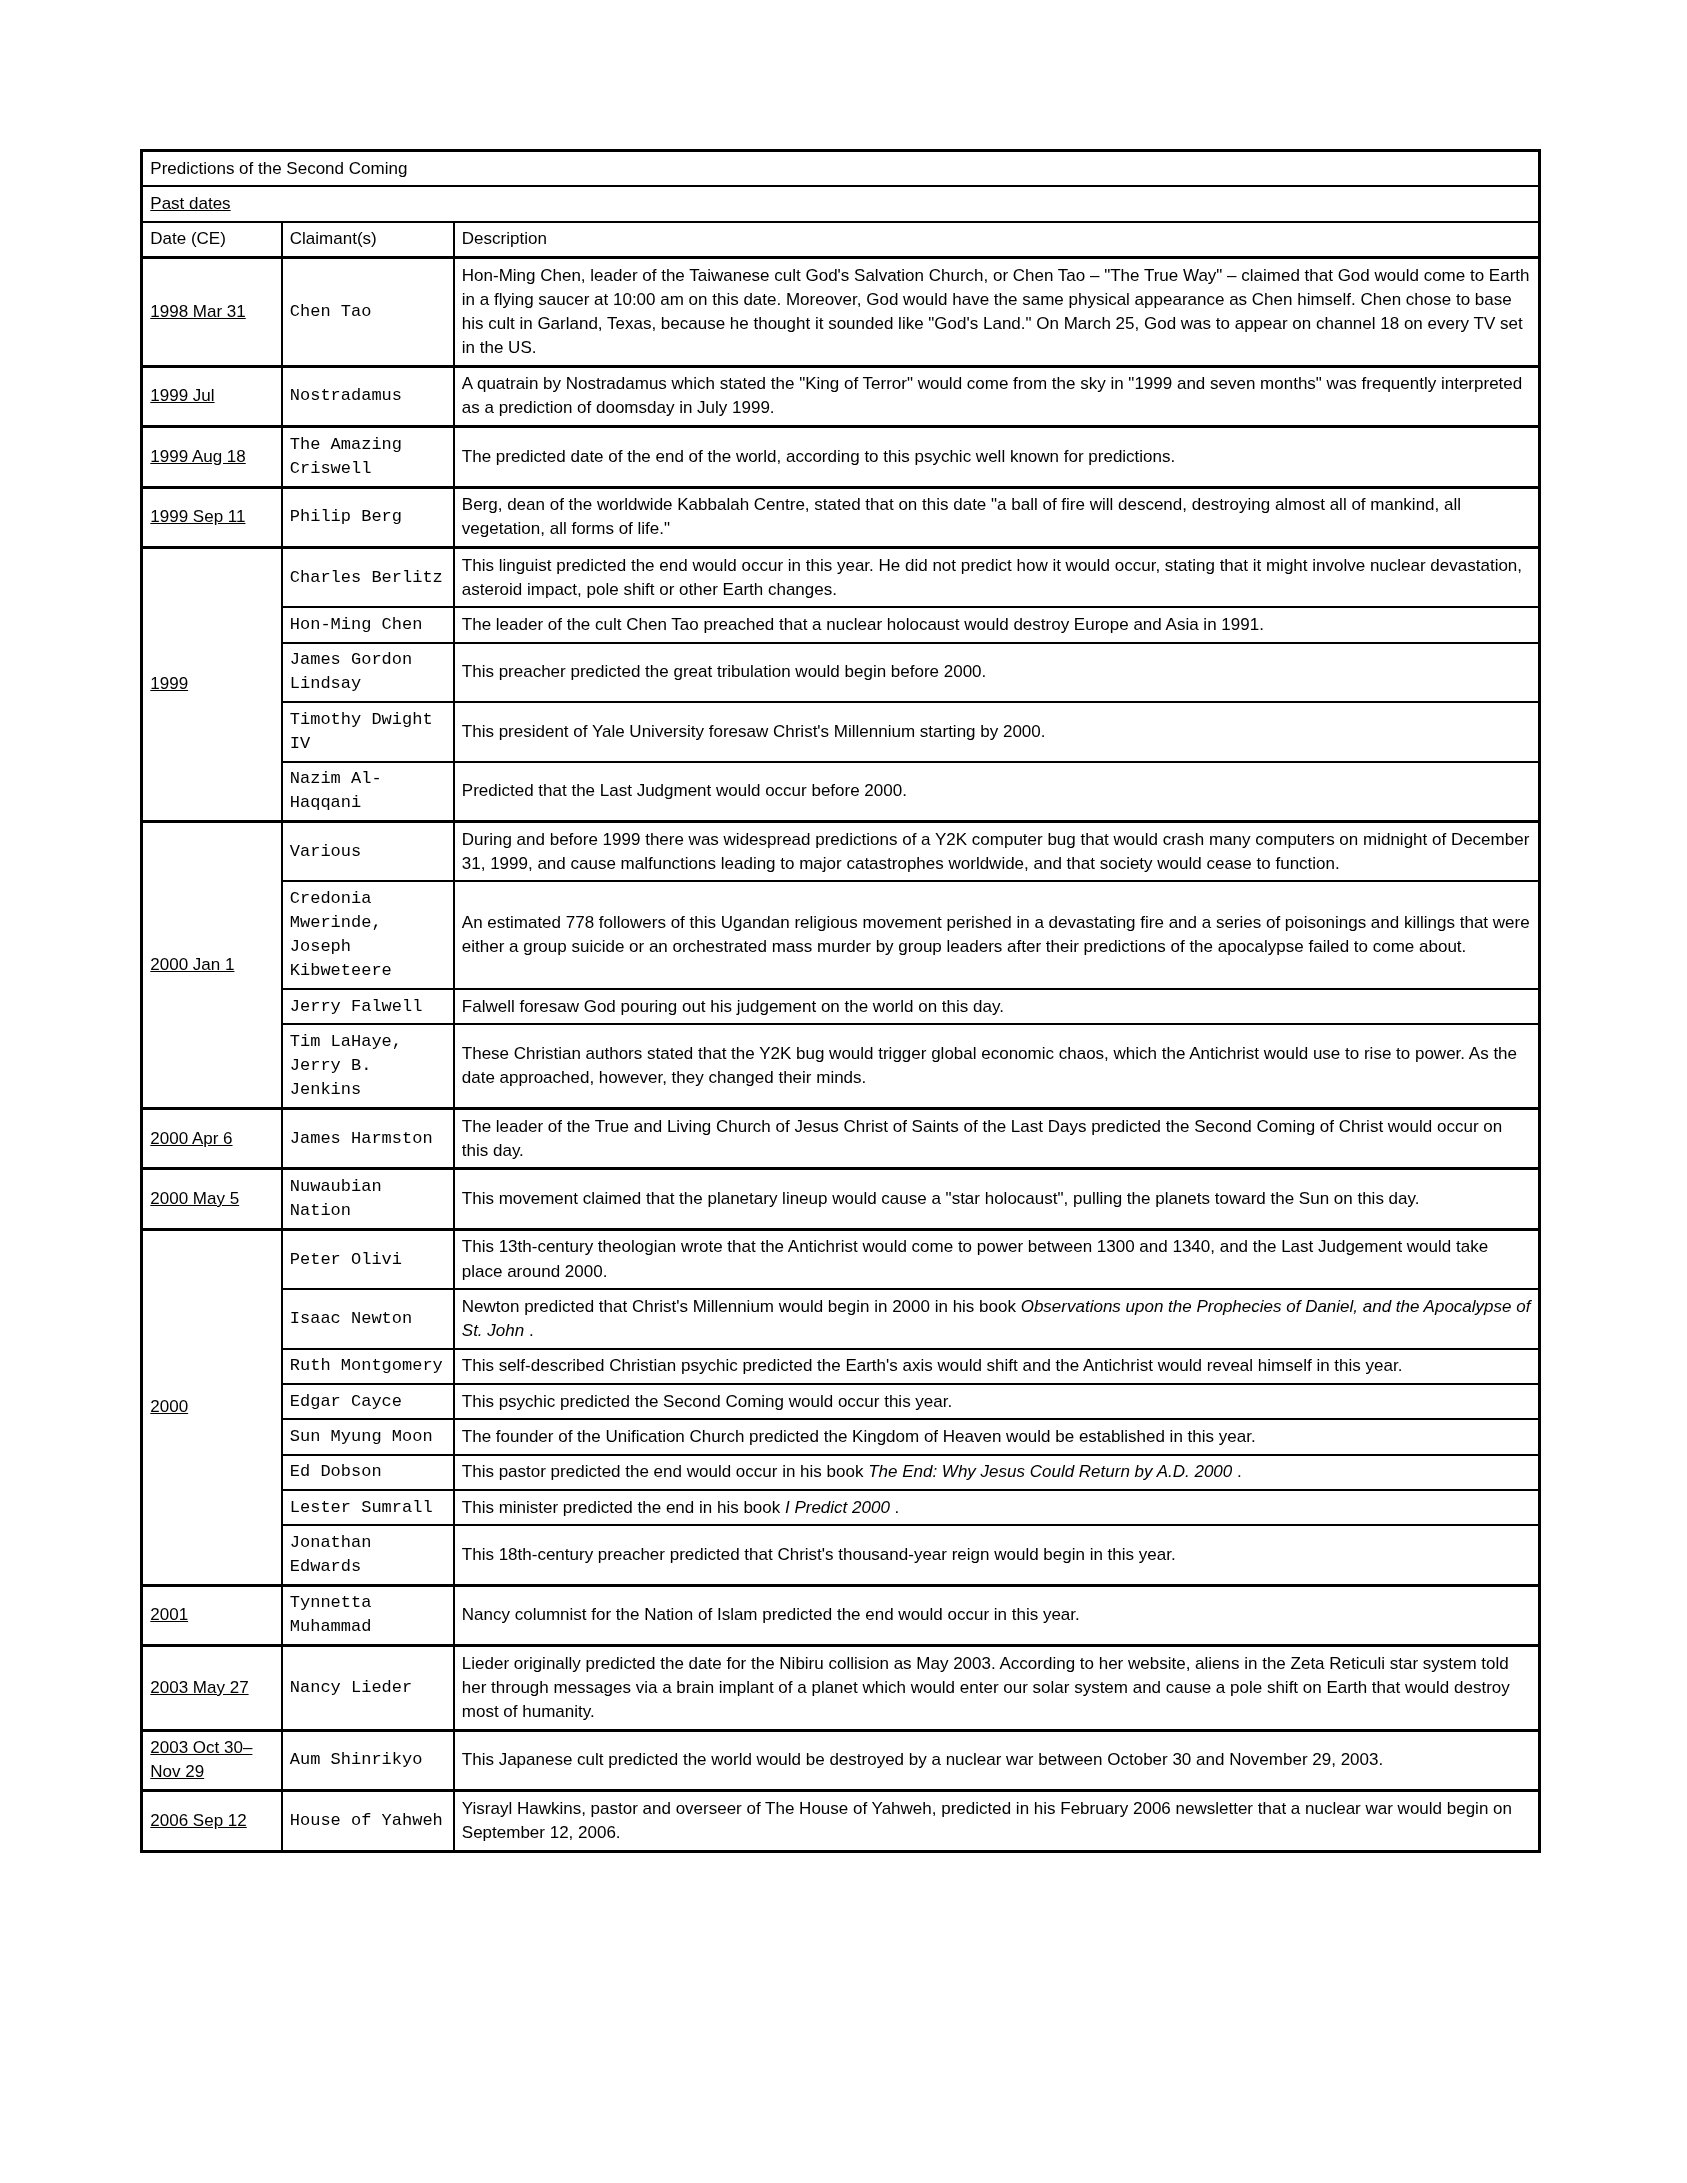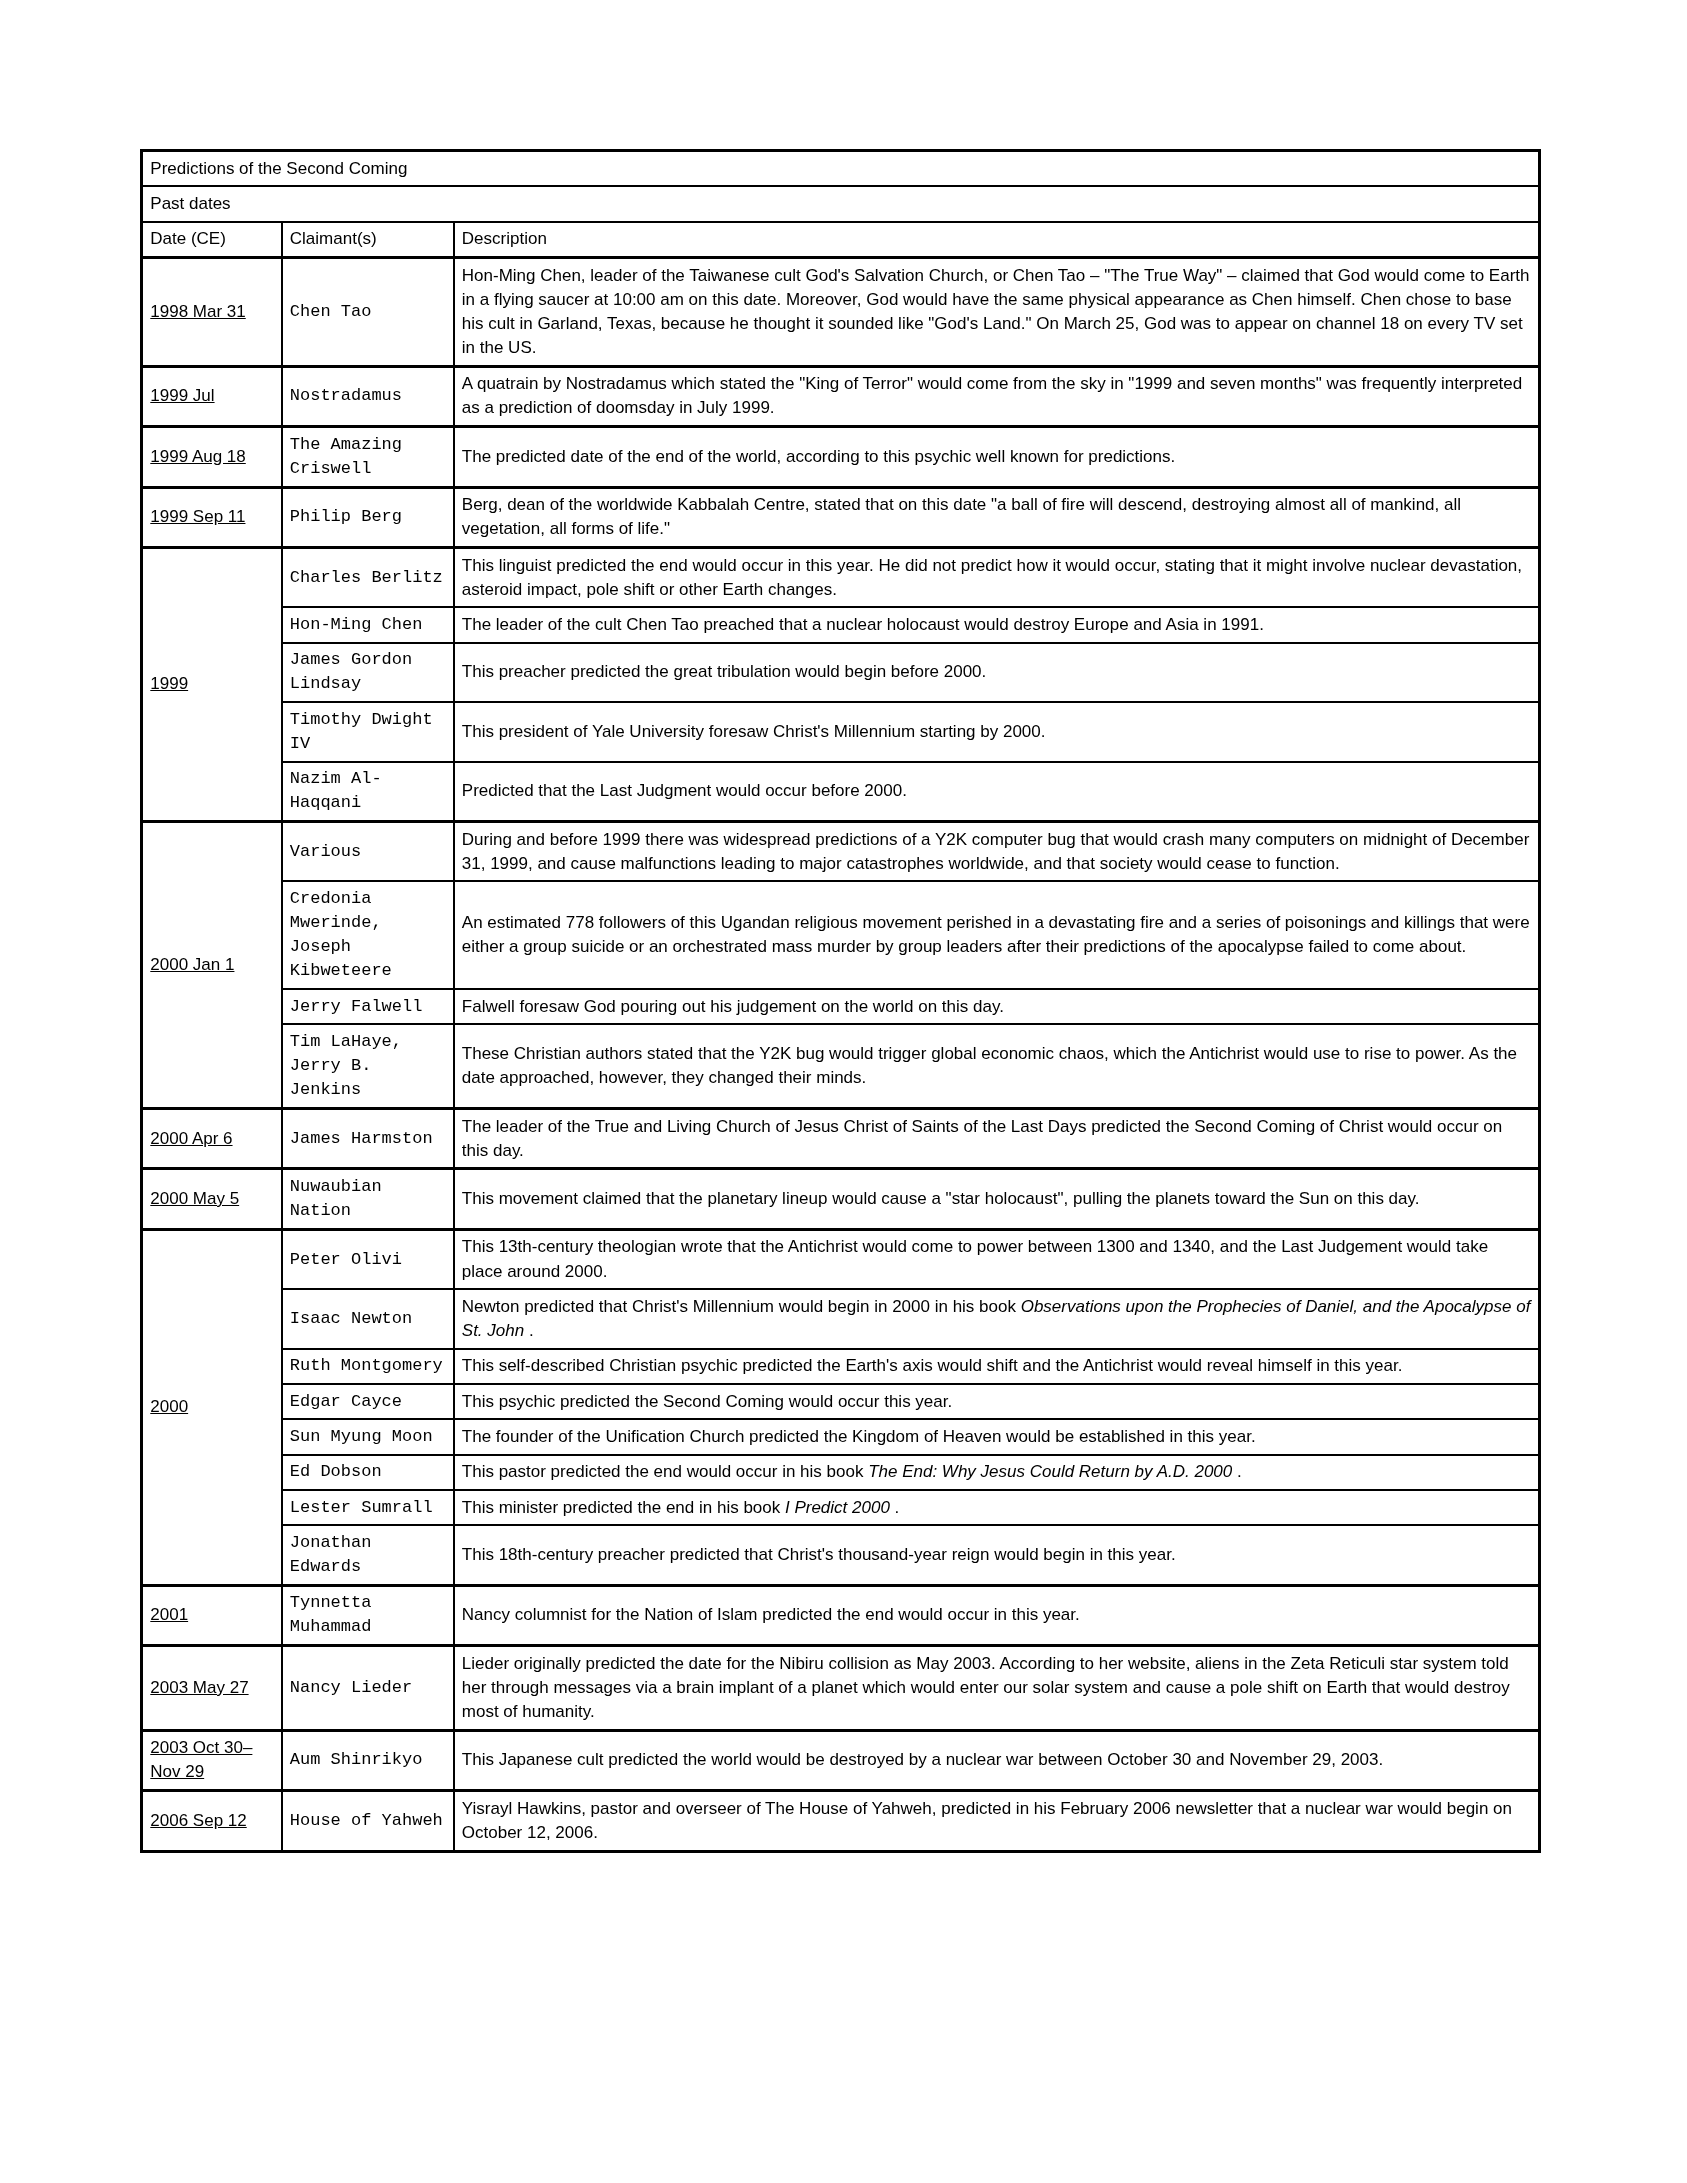--- a/index.html
+++ b/index.html
@@ -54,20 +54,21 @@
     font-size: 22px;
     padding: 8.6px 6.6px;
     border-bottom-width: 3.3px;
   }
   .sub-row td {
     text-align: center;
     font-weight: bold;
     font-size: 18px;
     padding: 6px 6.6px;
     border-bottom-width: 3.3px;
+    text-decoration: underline;
   }
   .head-row td {
     font-weight: bold;
     font-size: 18.5px;
     padding: 6.6px 7.3px;
     border-bottom-width: 3.3px;
     margin-top: 36px;
   }
   td.date-cell {
     text-align: center;
@@ -225,19 +226,19 @@
             <td class="desc-cell">Lieder originally predicted the date for the Nibiru collision as May 2003. According to her website, aliens in the Zeta Reticuli star system told her through messages via a brain implant of a planet which would enter our solar system and cause a pole shift on Earth that would destroy most of humanity.</td>
           </tr>
           <tr class="group-start">
             <td class="date-cell" rowspan="1">2003 Oct 30–Nov 29</td>
             <td class="claim-cell">Aum Shinrikyo</td>
             <td class="desc-cell">This Japanese cult predicted the world would be destroyed by a nuclear war between October 30 and November 29, 2003.</td>
           </tr>
           <tr class="group-start">
             <td class="date-cell" rowspan="1">2006 Sep 12</td>
             <td class="claim-cell">House of Yahweh</td>
-            <td class="desc-cell">Yisrayl Hawkins, pastor and overseer of The House of Yahweh, predicted in his February 2006 newsletter that a nuclear war would begin on October 12, 2006.</td>
+            <td class="desc-cell">Yisrayl Hawkins, pastor and overseer of The House of Yahweh, predicted in his February 2006 newsletter that a nuclear war would begin on September 12, 2006.</td>
           </tr>
         </tbody>
     </table>
   </div>
 </div>
 
 
 </body></html>

